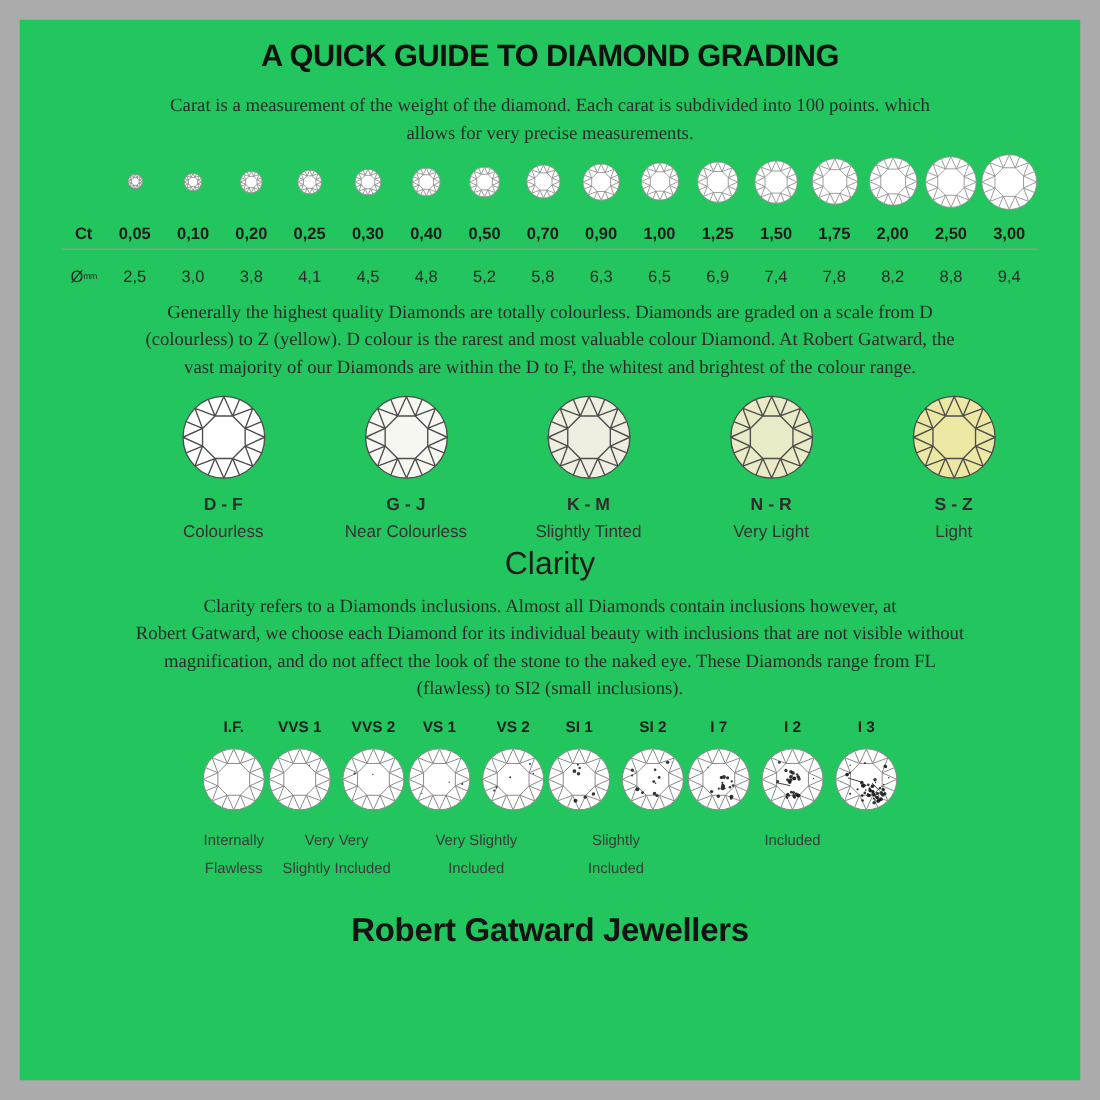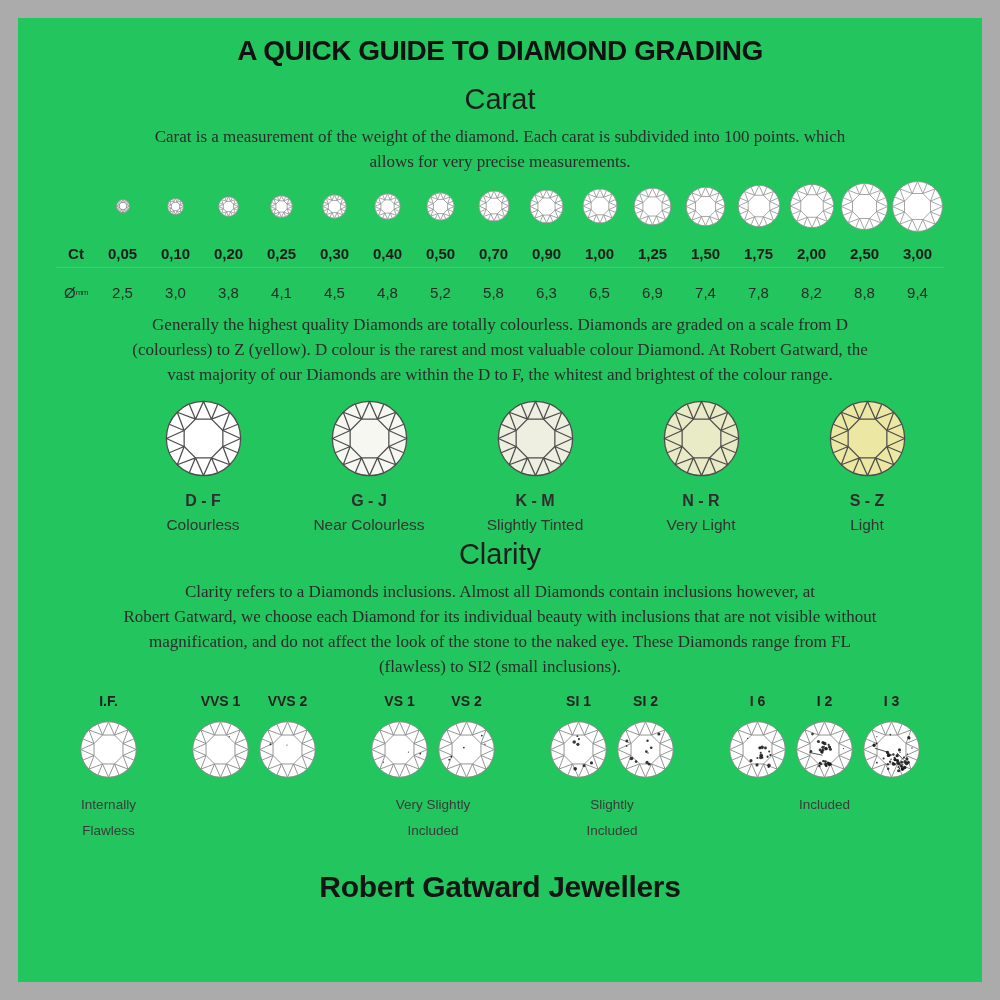--- a/index.html
+++ b/index.html
@@ -47,41 +47,40 @@
   
   .colour-row{
     display:flex;justify-content:flex-end;
     width:900px;margin:12px auto 0;
   }
   .colour-col{width:166px;}
   .grade-range{font-size:16px;font-weight:700;color:#2e2e2e;margin-top:14px;}
   .grade-name{font-size:15.5px;color:#333;margin-top:6px;}
   
   .clarity-row{
-    display:flex;justify-content:center;gap:52px;
+    display:flex;justify-content:center;
     margin-top:14px;align-items:flex-start;
   }
   .clarity-group{text-align:center;}
   .stone-line{display:flex;gap:7px;justify-content:center;}
   .clar-stone{width:60px;}
   .stone-label{font-size:14px;font-weight:700;color:#222;margin-bottom:11px;white-space:nowrap;}
   .group-name{font-size:13.5px;color:#3a3a3a;line-height:26px;margin-top:13px;white-space:pre-line;}
   
   .brand{font-size:30px;font-weight:700;color:#141414;margin-top:26px;letter-spacing:-0.3px;}
   svg{display:block;}
 </style>
 </head>
 <body>
 
 <div class="page">
 
   <h1 class="title">A QUICK GUIDE TO DIAMOND GRADING</h1>
 
   <section>
-    <h2 class="section-heading">Carat</h2>
     <p class="desc">Carat is a measurement of the weight of the diamond. Each carat is subdivided into 100 points. which
 allows for very precise measurements.</p>
     <div class="carat-grid" id="carat-diamonds">
         <div class="cg-cell cg-d"></div>
         <div class="cg-cell cg-d">
           <svg width="14" height="14" viewBox="0 0 100 100">
             <circle cx="50" cy="50" r="47" fill="#ffffff" stroke="#909090" stroke-width="5.71"></circle>
             <polygon points="74.5,60.1 60.1,74.5 39.9,74.5 25.5,60.1 25.5,39.9 39.9,25.5 60.1,25.5 74.5,39.9" fill="none" stroke="#909090" stroke-width="5.71"></polygon>
             <path d="M74.5 60.1L93.4 68.0M97.0 50.0L74.5 60.1M97.0 50.0L74.5 39.9M60.1 74.5L68.0 93.4M83.2 83.2L60.1 74.5M83.2 83.2L74.5 60.1M39.9 74.5L32.0 93.4M50.0 97.0L39.9 74.5M50.0 97.0L60.1 74.5M25.5 60.1L6.6 68.0M16.8 83.2L25.5 60.1M16.8 83.2L39.9 74.5M25.5 39.9L6.6 32.0M3.0 50.0L25.5 39.9M3.0 50.0L25.5 60.1M39.9 25.5L32.0 6.6M16.8 16.8L39.9 25.5M16.8 16.8L25.5 39.9M60.1 25.5L68.0 6.6M50.0 3.0L60.1 25.5M50.0 3.0L39.9 25.5M74.5 39.9L93.4 32.0M83.2 16.8L74.5 39.9M83.2 16.8L60.1 25.5" fill="none" stroke="#909090" stroke-width="5.71"></path>
           </svg>
@@ -337,20 +336,22 @@
                 <svg width="59" height="59" viewBox="0 0 100 100">
                   <circle cx="50" cy="50" r="47" fill="#ffffff" stroke="#8a8a8a" stroke-width="1.53"></circle>
                   <polygon points="74.5,60.1 60.1,74.5 39.9,74.5 25.5,60.1 25.5,39.9 39.9,25.5 60.1,25.5 74.5,39.9" fill="none" stroke="#8a8a8a" stroke-width="1.53"></polygon>
                   <path d="M74.5 60.1L93.4 68.0M97.0 50.0L74.5 60.1M97.0 50.0L74.5 39.9M60.1 74.5L68.0 93.4M83.2 83.2L60.1 74.5M83.2 83.2L74.5 60.1M39.9 74.5L32.0 93.4M50.0 97.0L39.9 74.5M50.0 97.0L60.1 74.5M25.5 60.1L6.6 68.0M16.8 83.2L25.5 60.1M16.8 83.2L39.9 74.5M25.5 39.9L6.6 32.0M3.0 50.0L25.5 39.9M3.0 50.0L25.5 60.1M39.9 25.5L32.0 6.6M16.8 16.8L39.9 25.5M16.8 16.8L25.5 39.9M60.1 25.5L68.0 6.6M50.0 3.0L60.1 25.5M50.0 3.0L39.9 25.5M74.5 39.9L93.4 32.0M83.2 16.8L74.5 39.9M83.2 16.8L60.1 25.5" fill="none" stroke="#8a8a8a" stroke-width="1.53"></path>
                   <circle cx="21.1" cy="41.0" r="1.59" fill="#1a1a1a" opacity="0.88"></circle>
                   <circle cx="49.1" cy="42.5" r="0.98" fill="#1a1a1a" opacity="0.88"></circle>
                 </svg>
               </div>
        </div>
           </div>
+         <div class="group-name">Very Very
+Slightly Included</div>
        </div>
         <div class="clarity-group">
          <div class="stone-line">
             <div class="clar-stone">
          <div class="stone-label">VS 1</div>
          <div style="display:flex;justify-content:center">
                 <svg width="59" height="59" viewBox="0 0 100 100">
                   <circle cx="50" cy="50" r="47" fill="#ffffff" stroke="#8a8a8a" stroke-width="1.53"></circle>
                   <polygon points="74.5,60.1 60.1,74.5 39.9,74.5 25.5,60.1 25.5,39.9 39.9,25.5 60.1,25.5 74.5,39.9" fill="none" stroke="#8a8a8a" stroke-width="1.53"></polygon>
                   <path d="M74.5 60.1L93.4 68.0M97.0 50.0L74.5 60.1M97.0 50.0L74.5 39.9M60.1 74.5L68.0 93.4M83.2 83.2L60.1 74.5M83.2 83.2L74.5 60.1M39.9 74.5L32.0 93.4M50.0 97.0L39.9 74.5M50.0 97.0L60.1 74.5M25.5 60.1L6.6 68.0M16.8 83.2L25.5 60.1M16.8 83.2L39.9 74.5M25.5 39.9L6.6 32.0M3.0 50.0L25.5 39.9M3.0 50.0L25.5 60.1M39.9 25.5L32.0 6.6M16.8 16.8L39.9 25.5M16.8 16.8L25.5 39.9M60.1 25.5L68.0 6.6M50.0 3.0L60.1 25.5M50.0 3.0L39.9 25.5M74.5 39.9L93.4 32.0M83.2 16.8L74.5 39.9M83.2 16.8L60.1 25.5" fill="none" stroke="#8a8a8a" stroke-width="1.53"></path>
@@ -419,21 +420,21 @@
                 </svg>
               </div>
        </div>
           </div>
          <div class="group-name">Slightly
 Included</div>
        </div>
         <div class="clarity-group">
          <div class="stone-line">
             <div class="clar-stone">
-         <div class="stone-label">I 6</div>
+         <div class="stone-label">I 7</div>
          <div style="display:flex;justify-content:center">
                 <svg width="59" height="59" viewBox="0 0 100 100">
                   <circle cx="50" cy="50" r="47" fill="#ffffff" stroke="#8a8a8a" stroke-width="1.53"></circle>
                   <polygon points="74.5,60.1 60.1,74.5 39.9,74.5 25.5,60.1 25.5,39.9 39.9,25.5 60.1,25.5 74.5,39.9" fill="none" stroke="#8a8a8a" stroke-width="1.53"></polygon>
                   <path d="M74.5 60.1L93.4 68.0M97.0 50.0L74.5 60.1M97.0 50.0L74.5 39.9M60.1 74.5L68.0 93.4M83.2 83.2L60.1 74.5M83.2 83.2L74.5 60.1M39.9 74.5L32.0 93.4M50.0 97.0L39.9 74.5M50.0 97.0L60.1 74.5M25.5 60.1L6.6 68.0M16.8 83.2L25.5 60.1M16.8 83.2L39.9 74.5M25.5 39.9L6.6 32.0M3.0 50.0L25.5 39.9M3.0 50.0L25.5 60.1M39.9 25.5L32.0 6.6M16.8 16.8L39.9 25.5M16.8 16.8L25.5 39.9M60.1 25.5L68.0 6.6M50.0 3.0L60.1 25.5M50.0 3.0L39.9 25.5M74.5 39.9L93.4 32.0M83.2 16.8L74.5 39.9M83.2 16.8L60.1 25.5" fill="none" stroke="#8a8a8a" stroke-width="1.53"></path>
                   <circle cx="49.2" cy="76.1" r="2.63" fill="#1a1a1a" opacity="0.88"></circle>
                   <circle cx="55.4" cy="55.4" r="1.67" fill="#1a1a1a" opacity="0.88"></circle>
                   <circle cx="57.8" cy="46.3" r="3.09" fill="#1a1a1a" opacity="0.88"></circle>
                   <circle cx="53.6" cy="46.7" r="1.42" fill="#1a1a1a" opacity="0.88"></circle>
                   <circle cx="58.3" cy="63.7" r="1.85" fill="#1a1a1a" opacity="0.88"></circle>

